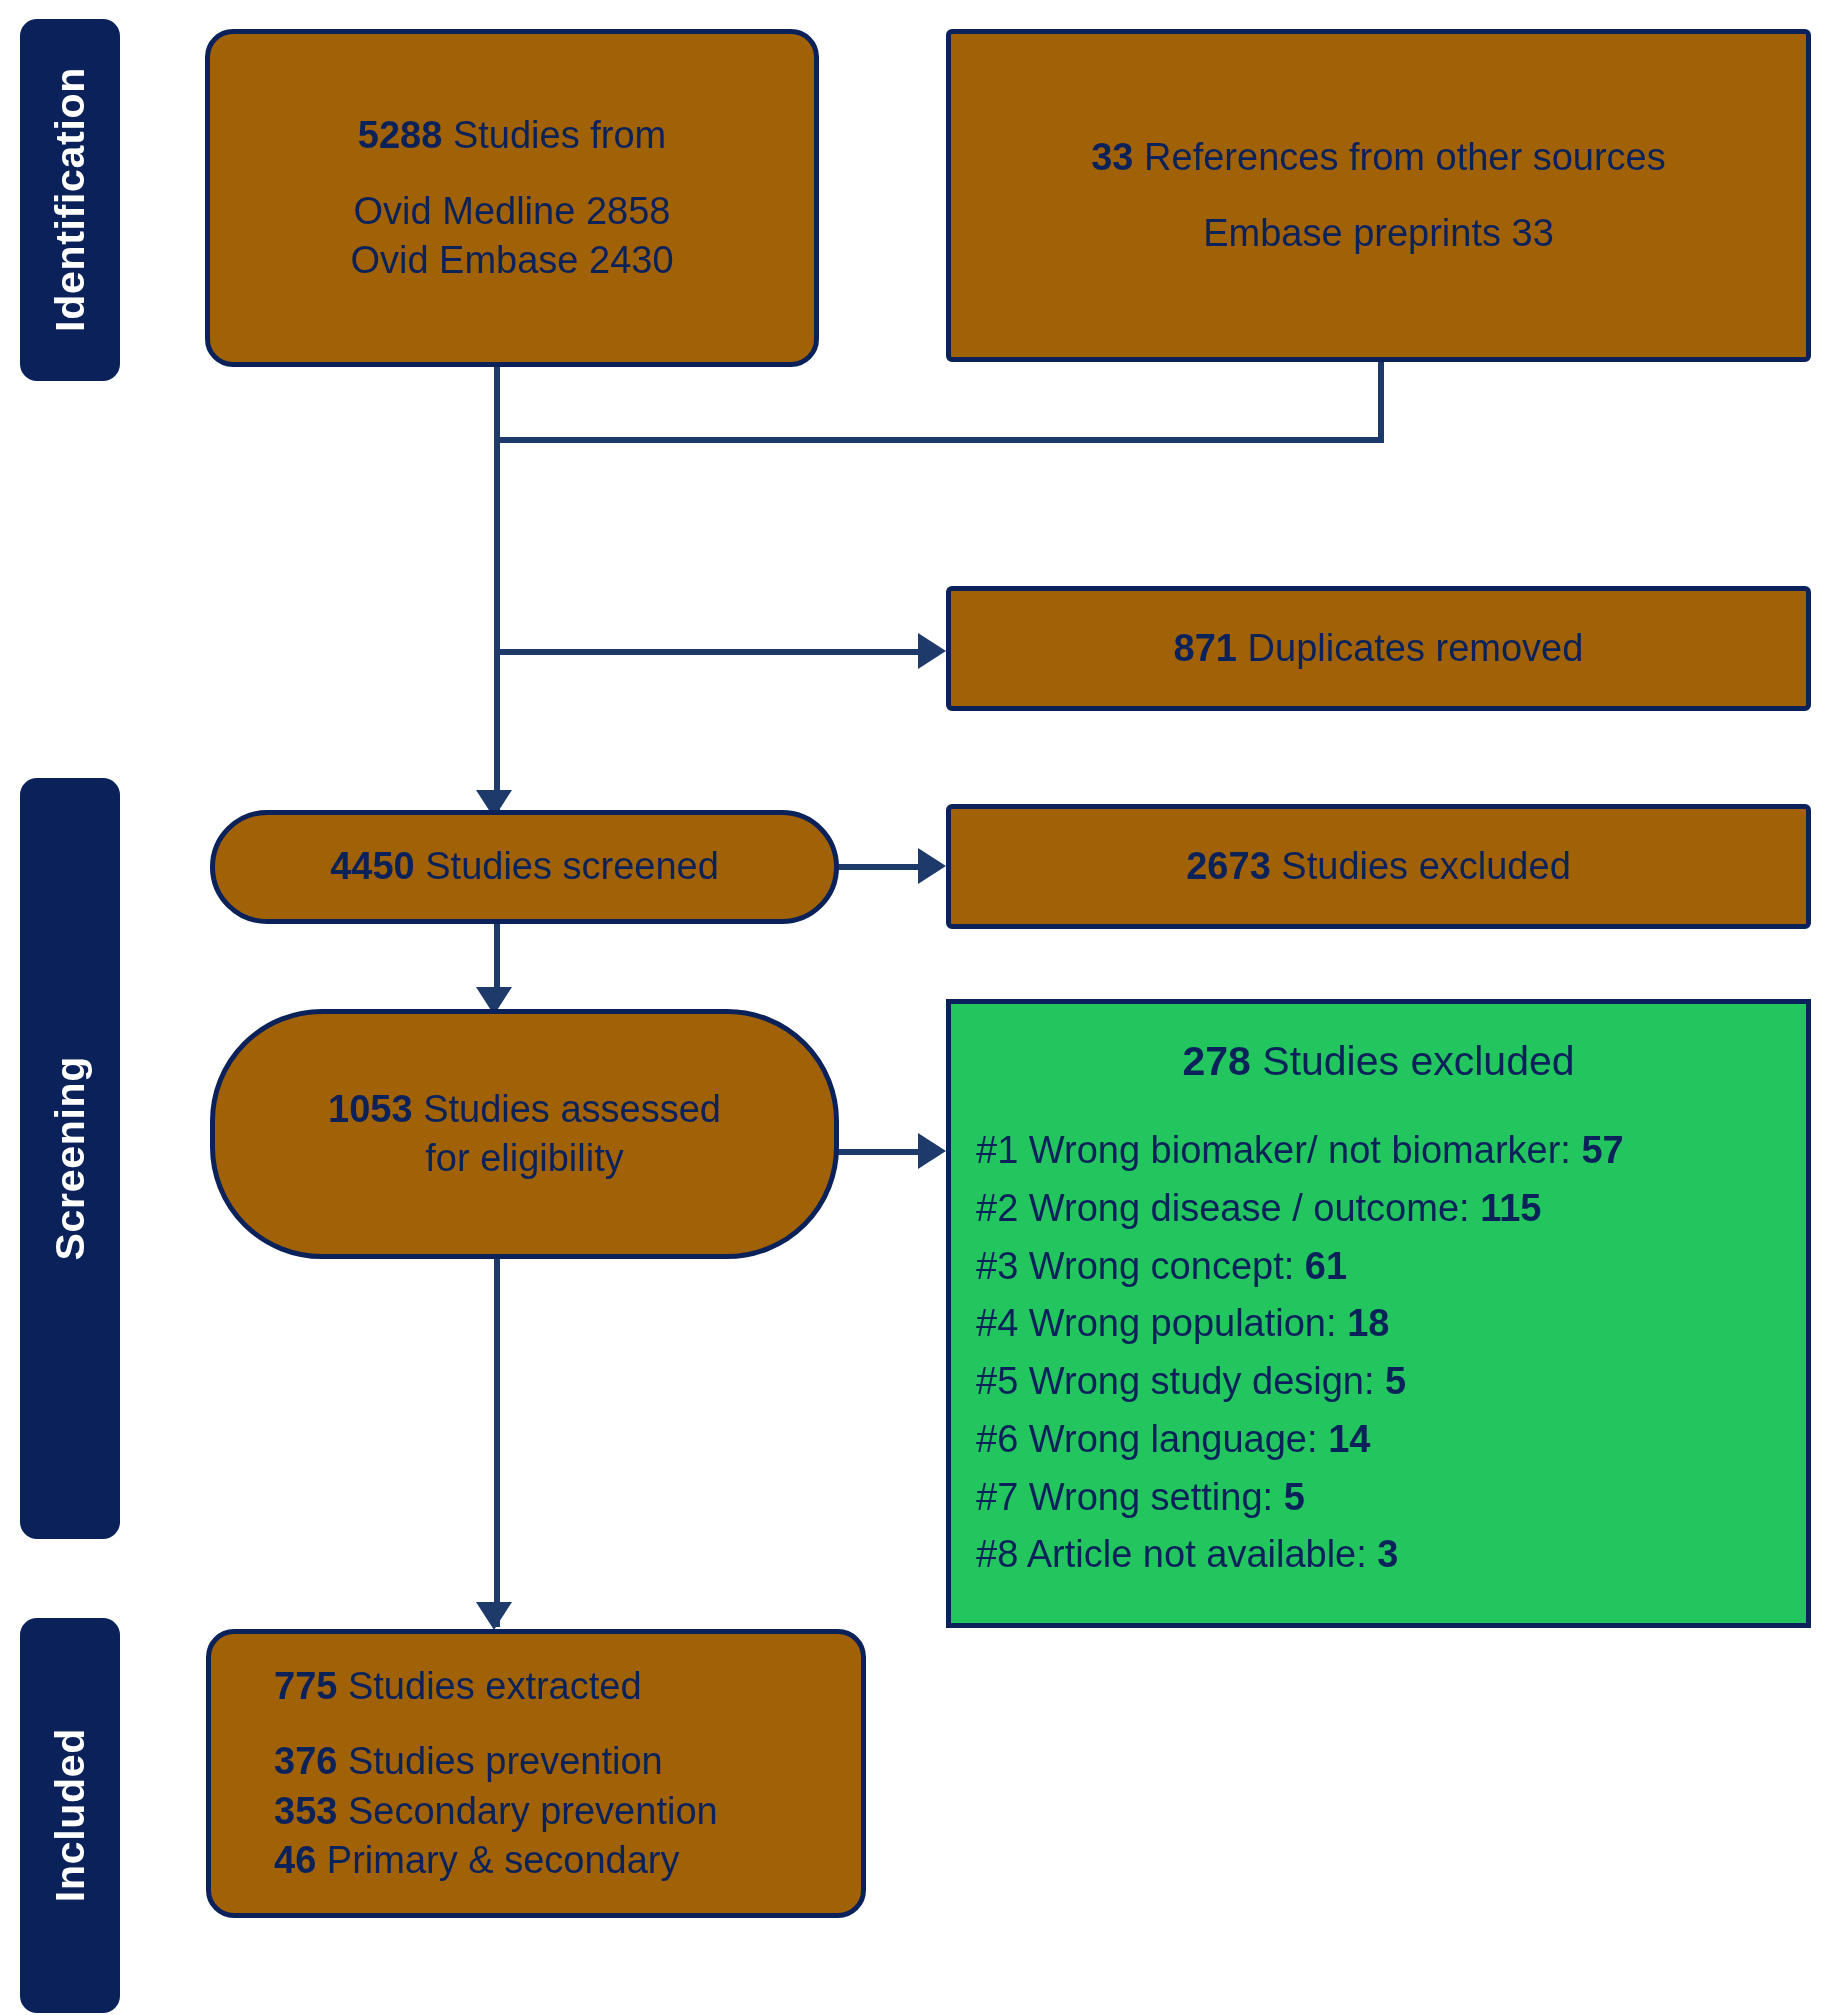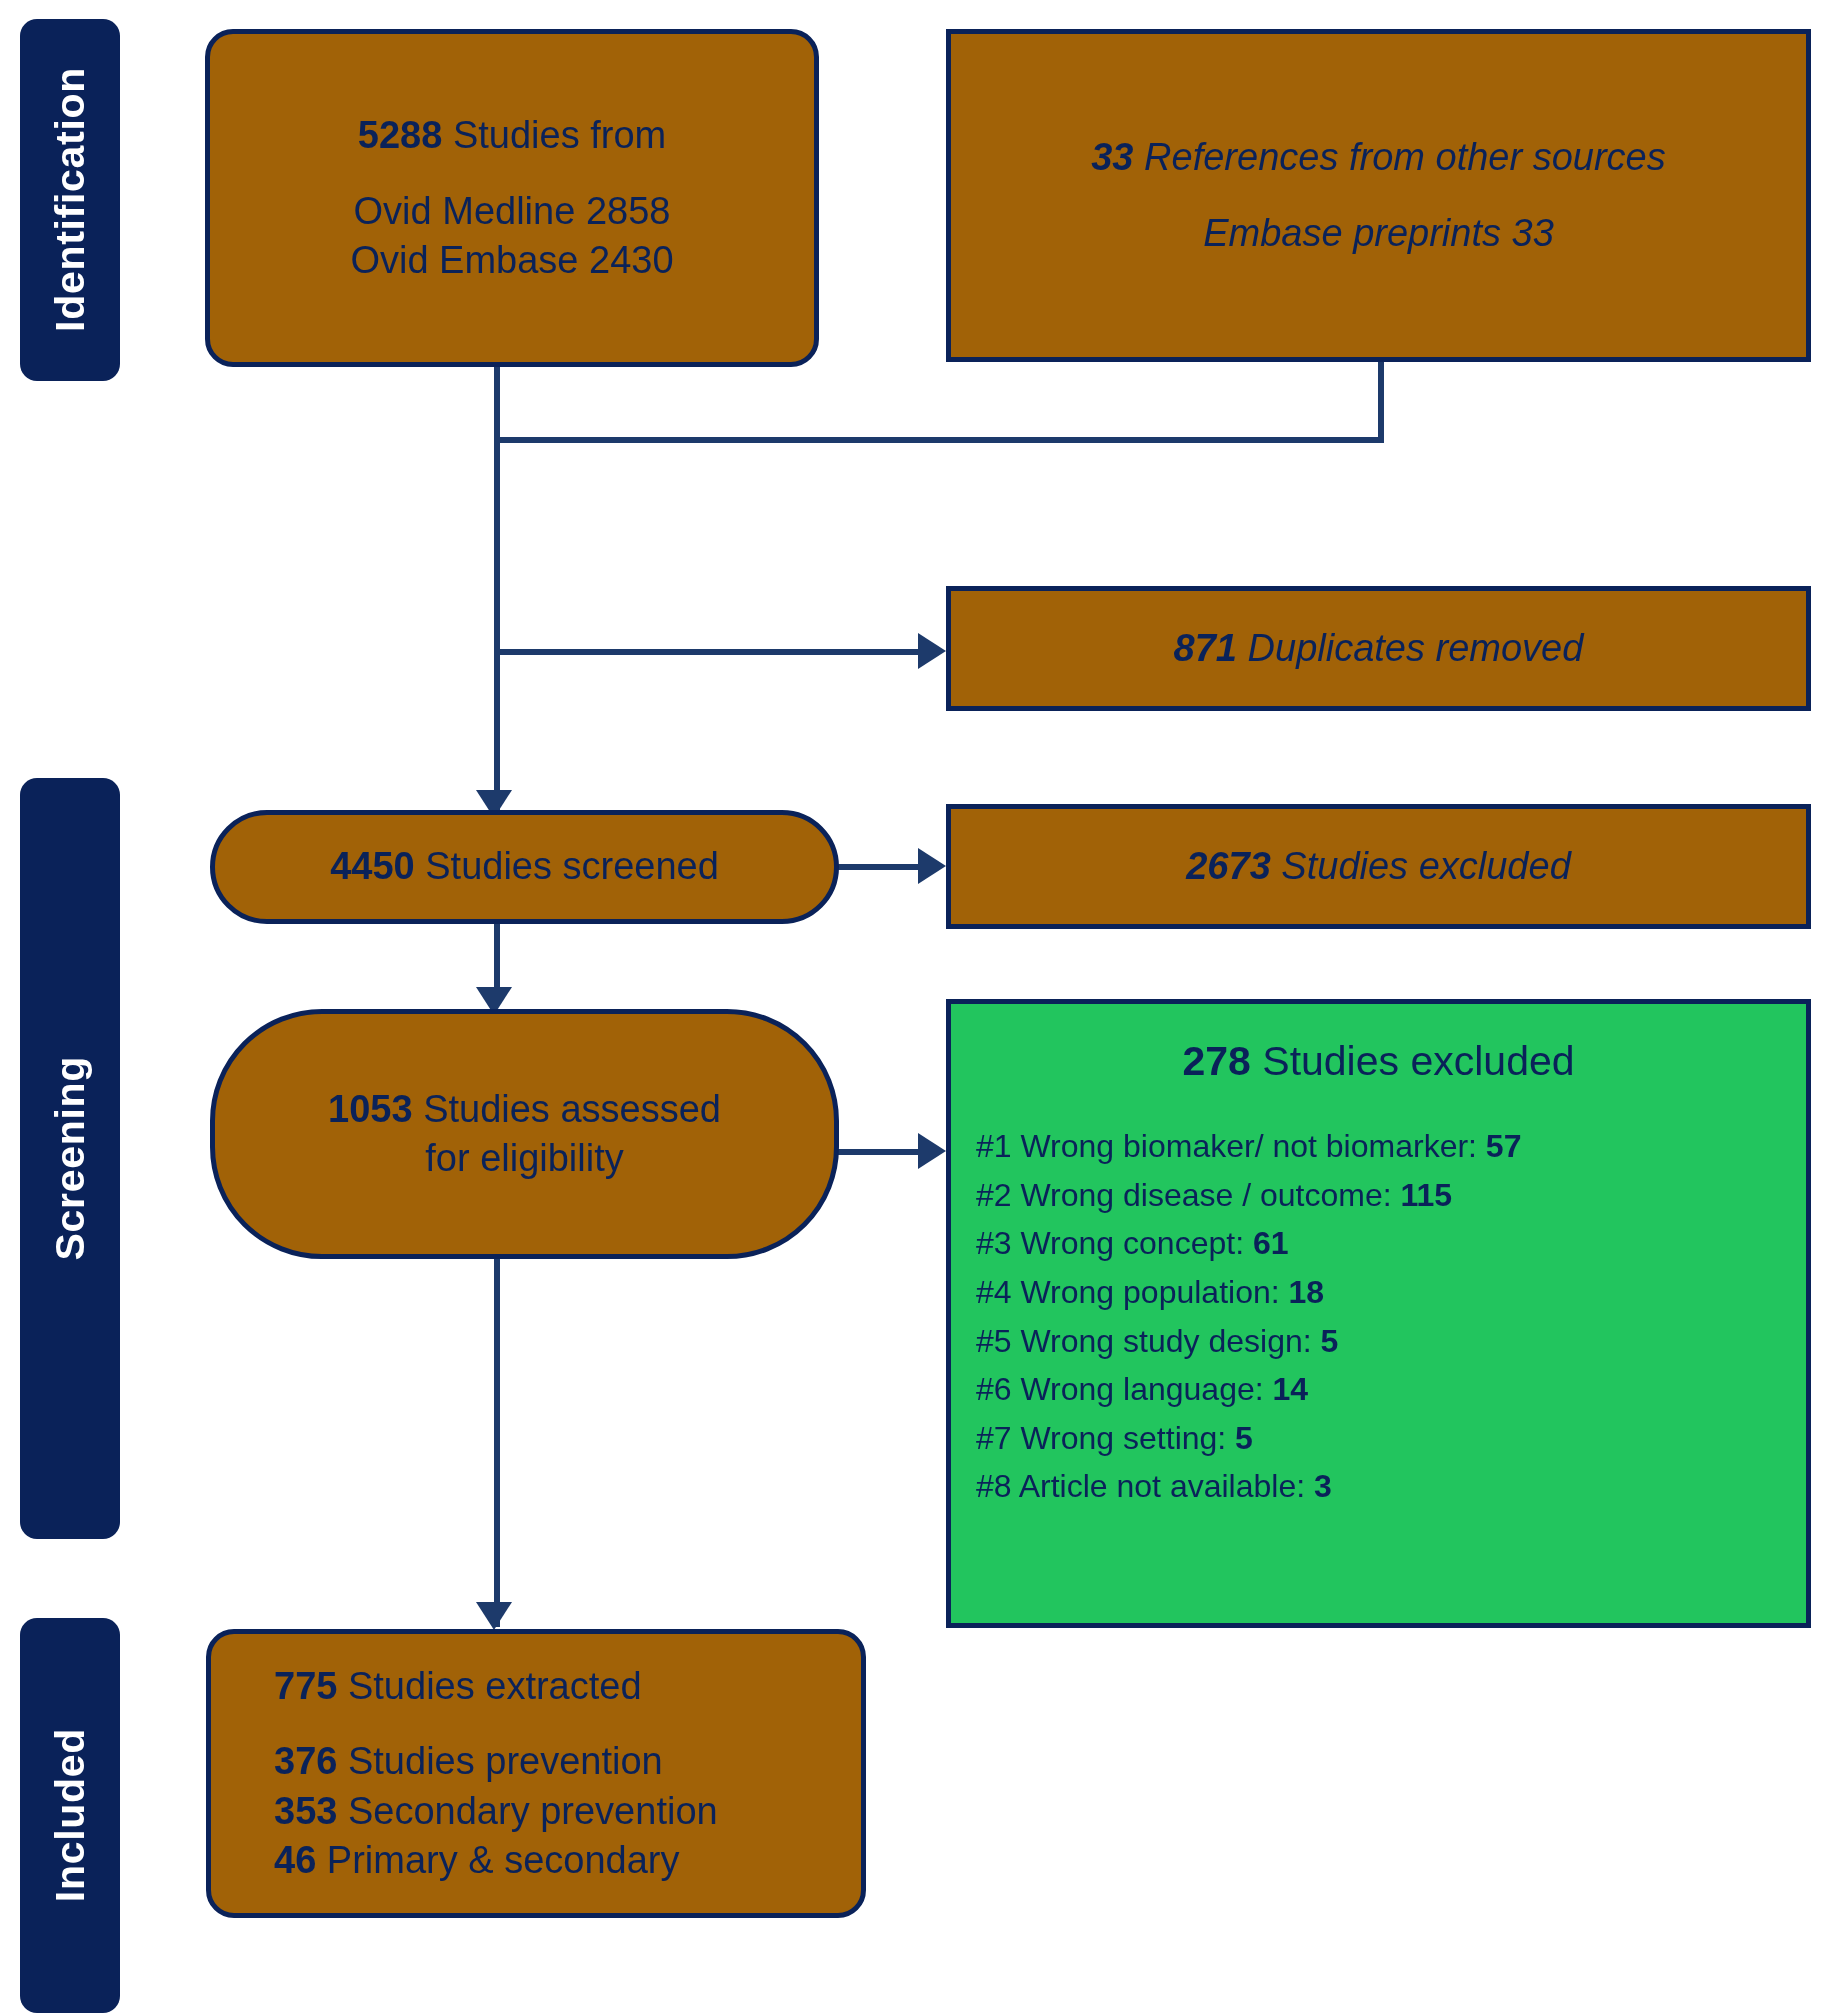--- a/index.html
+++ b/index.html
@@ -33,42 +33,42 @@
     color:#0a2259;
     display:flex;
     flex-direction:column;
     justify-content:center;
     text-align:center;
     font-size:38px;
     line-height:1.30;
   }
   .nodebox.rounded{border-radius:28px;}
   .nodebox.pill{border-radius:112px;}
-  .nodebox.sharp{border-radius:0;font-style:italic;}
+  .nodebox.sharp{border-radius:6px;}
   .nodebox .ln{display:block;}
   .nodebox .b{font-weight:bold;}
   .gap{height:26.4px;}
 
   .listbox{
     position:absolute;
     box-sizing:border-box;
     border:5.3px solid #0a2259;
     background:#22c55e;
     color:#0a2259;
     font-size:38px;
   }
   .listbox .hdr{
     text-align:center;
     font-size:41px;
     margin-top:34px;
     margin-bottom:37px;
   }
   .listbox .hdr .b{font-weight:bold;}
   .listbox ul{list-style:none;margin:0;padding:0 0 0 25px;}
-  .listbox li{line-height:1.52;font-size:32px;white-space:nowrap;}
+  .listbox li{line-height:1.52;font-size:38px;white-space:nowrap;}
   .listbox li .b{font-weight:bold;}
 
   
   .vline{position:absolute;background:#1d3a6b;width:6px;}
   .hline{position:absolute;background:#1d3a6b;height:6px;}
   .arrow-down{
     position:absolute;
     width:0;height:0;
     border-left:18.5px solid transparent;
     border-right:18.5px solid transparent;

